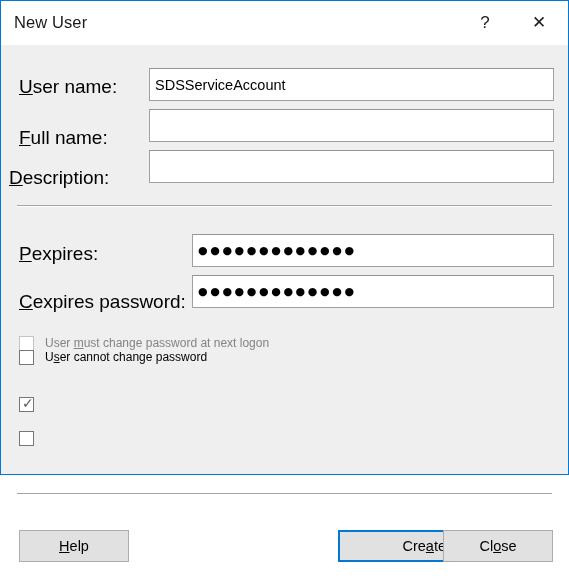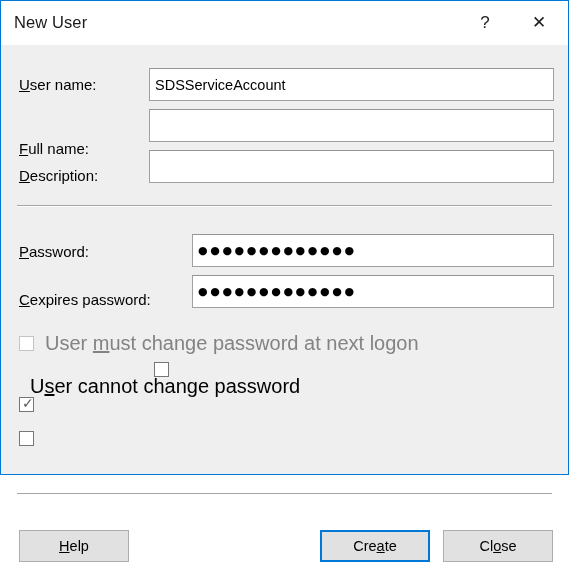--- a/index.html
+++ b/index.html
@@ -62,21 +62,21 @@
   .body-area {
     position: absolute;
     left: 0;
     top: 44px;
     right: 0;
     bottom: 0;
     background: #efefef;
   }
   .field-label {
     position: absolute;
-    font-size: 15px;
+    font-size: 19px;
     color: #000000;
     white-space: nowrap;
   }
   .txtbox {
     position: absolute;
     box-sizing: border-box;
     background: #ffffff;
     border: 1px solid #a0a0a0;
     border-top-color: #949494;
     font-size: 14.5px;
@@ -128,21 +128,21 @@
   .cb-check {
     position: absolute;
     left: 2px;
     top: -2px;
     font-size: 14px;
     line-height: 15px;
     color: #555b5f;
     font-family: "DejaVu Sans", sans-serif;
   }
   .cb-label {
-    font-size: 20px;
+    font-size: 12px;
     color: #000000;
     margin-left: 8px;
     white-space: nowrap;
     padding: 1px 3px;
     line-height: 16px;
   }
   .cb-label.disabled { color: #838383; }
   .cb-label.focused {
     border: 1px dotted #5a5a5a;
     padding: 0px 2px;
@@ -181,44 +181,44 @@
     <div class="title-btn btn-close">
       <span class="glyph-q">✕</span>
     </div>
   </div>
 
   <div class="body-area">
 
     <div class="field-label" style="left:18px; top:31px;"><u>U</u><span>ser name:</span></div>
     <div class="txtbox" style="left:148px; top:23px; width:405px; height:33px;">SDSServiceAccount</div>
 
-    <div class="field-label" style="left:18px; top:95px;"><u>F</u><span>ull name:</span></div>
+    <div class="field-label" style="left:18px; top:82px;"><u>F</u><span>ull name:</span></div>
     <div class="txtbox" style="left:148px; top:64px; width:405px; height:33px;"></div>
 
-    <div class="field-label" style="left:18px; top:122px;"><u>D</u><span>escription:</span></div>
+    <div class="field-label" style="left:8px; top:122px;"><u>D</u><span>escription:</span></div>
     <div class="txtbox" style="left:148px; top:105px; width:405px; height:33px;"></div>
 
     <div class="sep" style="top:160px;"></div>
 
-    <div class="field-label" style="left:18px; top:198px;"><u>P</u><span>assword:</span></div>
+    <div class="field-label" style="left:18px; top:198px;"><u>P</u><span>expires:</span></div>
     <div class="txtbox" style="left:191px; top:189px; width:362px; height:33px;">
         <span class="pwdots">●●●●●●●●●●●●●</span>
       </div>
 
     <div class="field-label" style="left:18px; top:246px;"><u>C</u><span>expires password:</span></div>
     <div class="txtbox" style="left:191px; top:230px; width:362px; height:33px;">
         <span class="pwdots">●●●●●●●●●●●●●</span>
       </div>
 
     <div class="cb-row" style="top:287px;">
       <span class="cb-box disabled"></span>
       <span class="cb-label disabled"><span>User </span><u>m</u><span>ust change password at next logon</span></span>
     </div>
 
-    <div class="cb-row" style="top:317px;flex-direction:column;">
+    <div class="cb-row" style="top:301px;">
       <span class="cb-box"></span>
       <span class="cb-label"><span>U</span><u>s</u><span>er cannot change password</span></span>
     </div>
 
     <div class="cb-row" style="top:348px;">
       <span class="cb-box">
           <span class="cb-check">✓</span>
         </span>
     </div>
 
@@ -227,21 +227,21 @@
     </div>
 
     <div class="sep" style="top:448px;"></div>
 
     <div class="dlgbtn" style="left:18px; top:485px; width:110px;">
         <span></span>
         <u>H</u>
         <span>elp</span>
       </div>
 
-    <div class="dlgbtn default" style="left:319px; top:485px; width:110px;">
+    <div class="dlgbtn default" style="left:337px; top:485px; width:110px;justify-content:flex-end;">
         <span>Cre</span>
         <u>a</u>
         <span>te</span>
       </div>
 
     <div class="dlgbtn" style="left:442px; top:485px; width:110px;">
         <span>Cl</span>
         <u>o</u>
         <span>se</span>
       </div>

